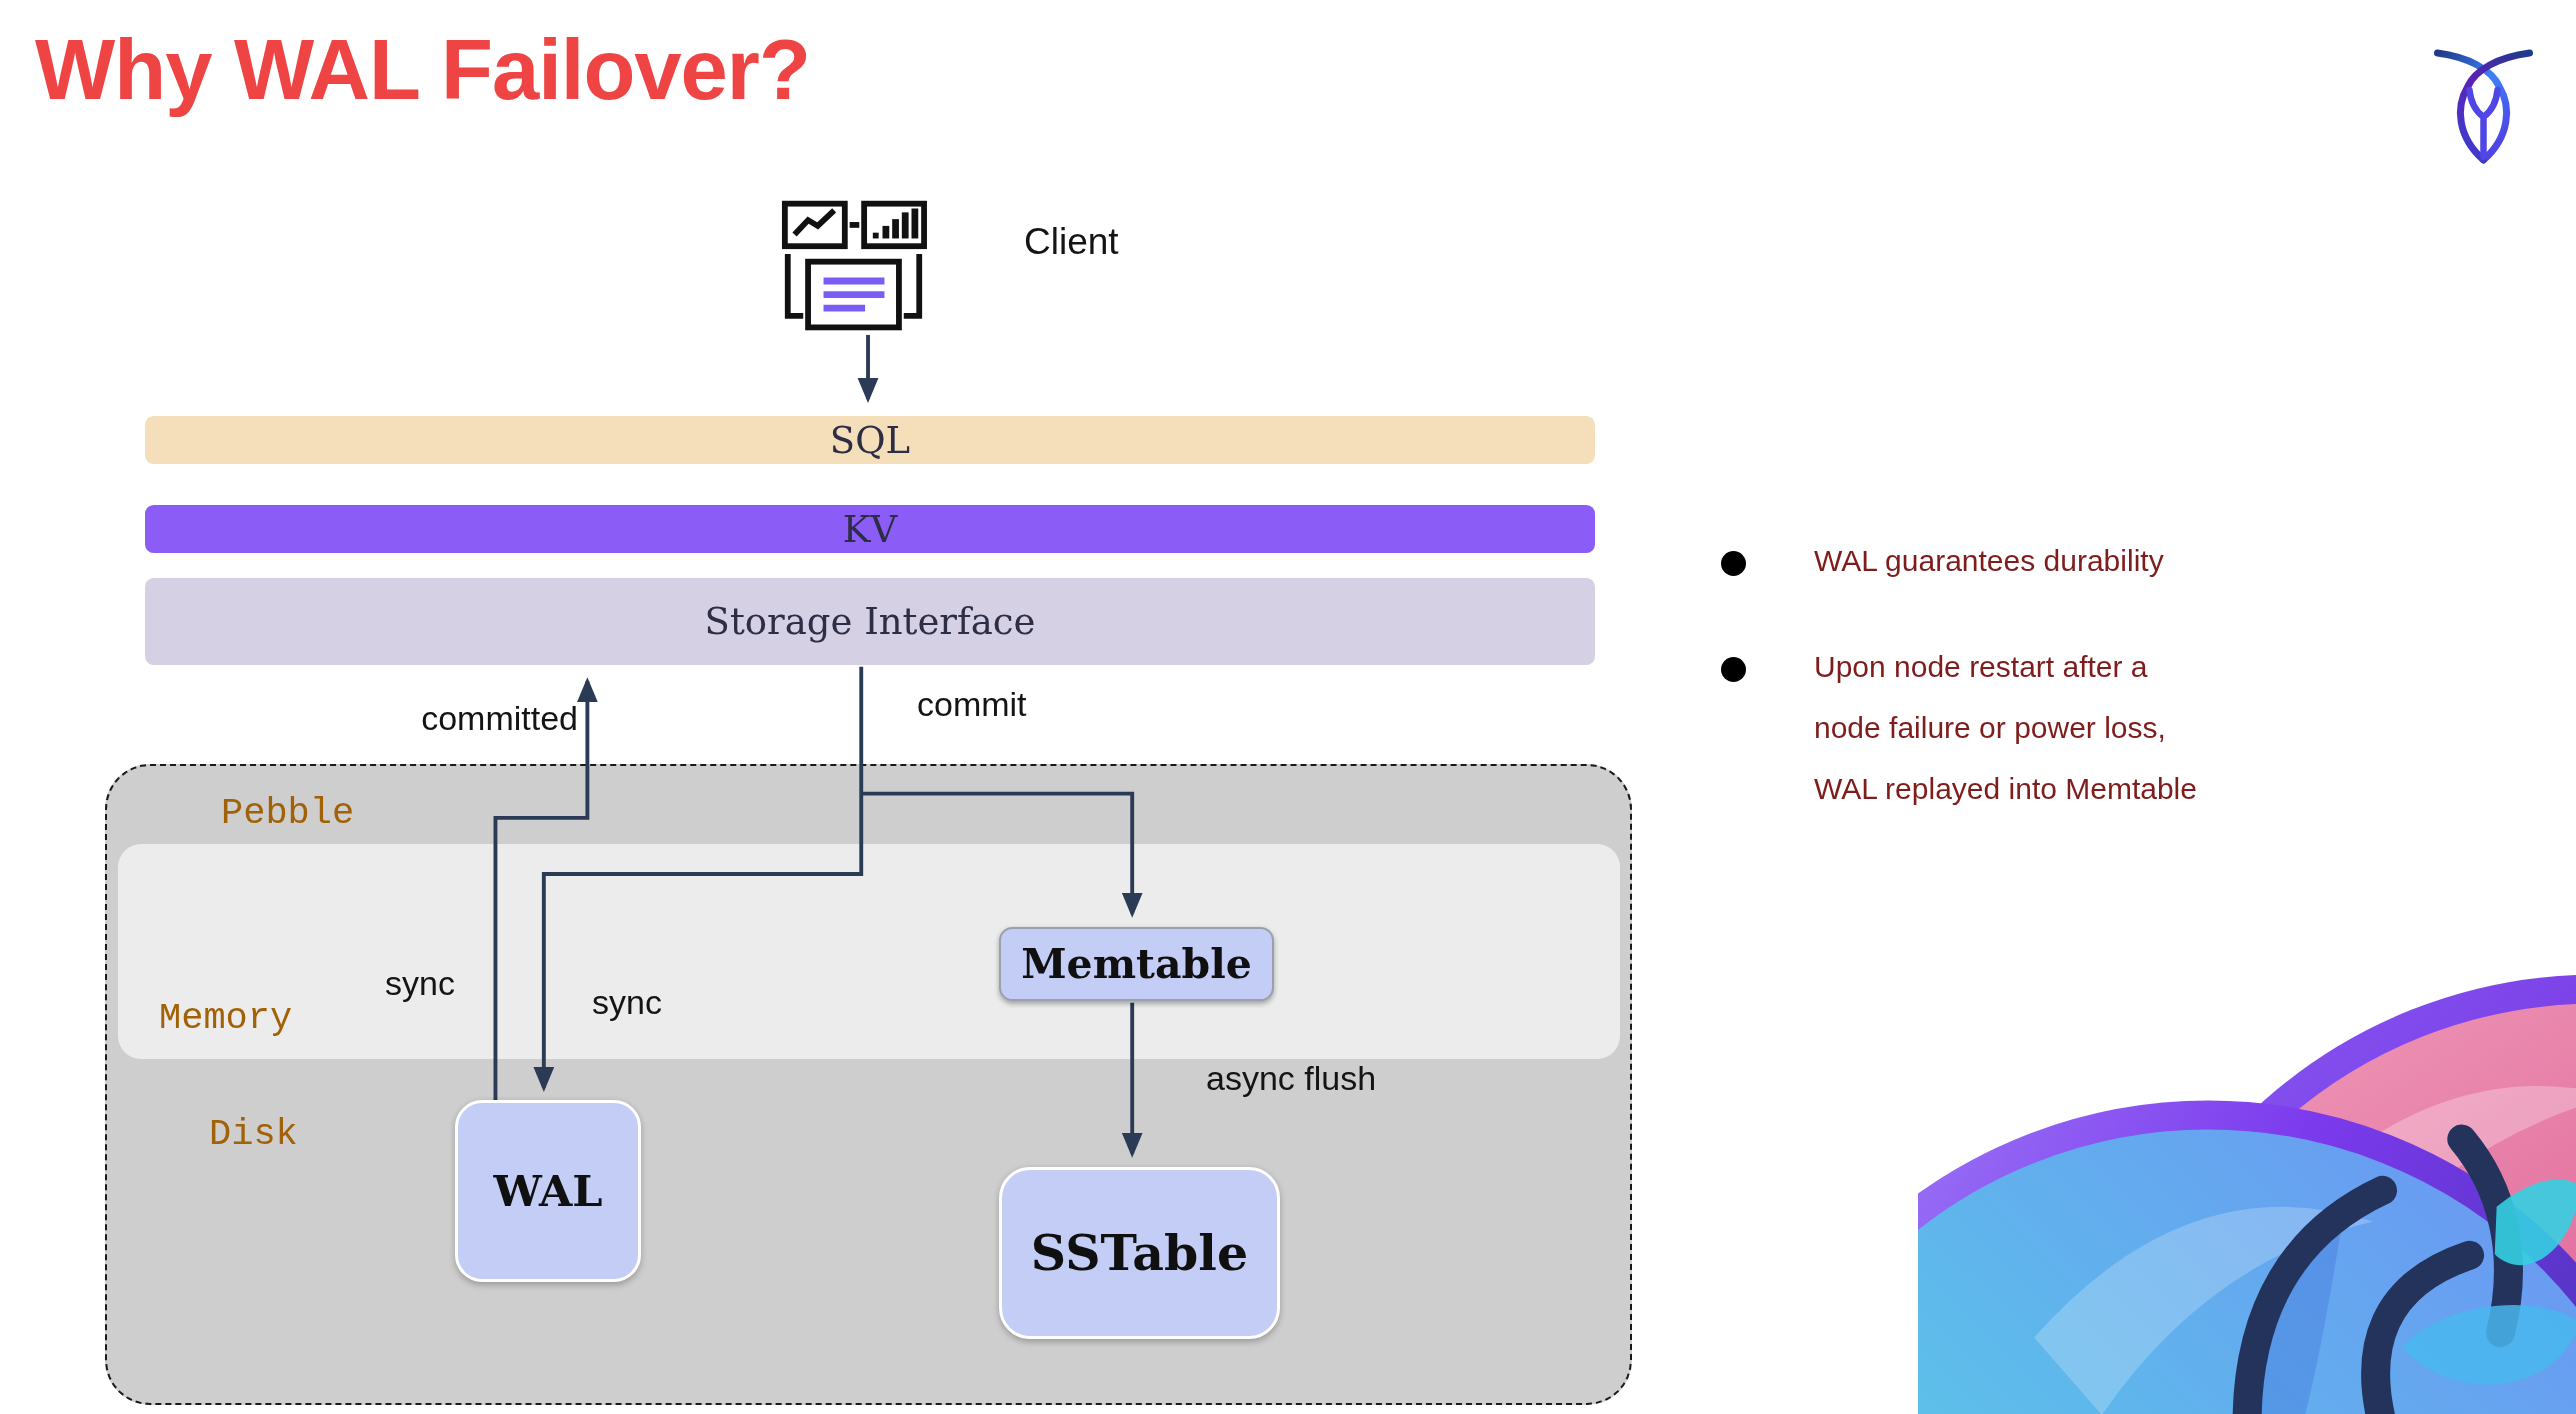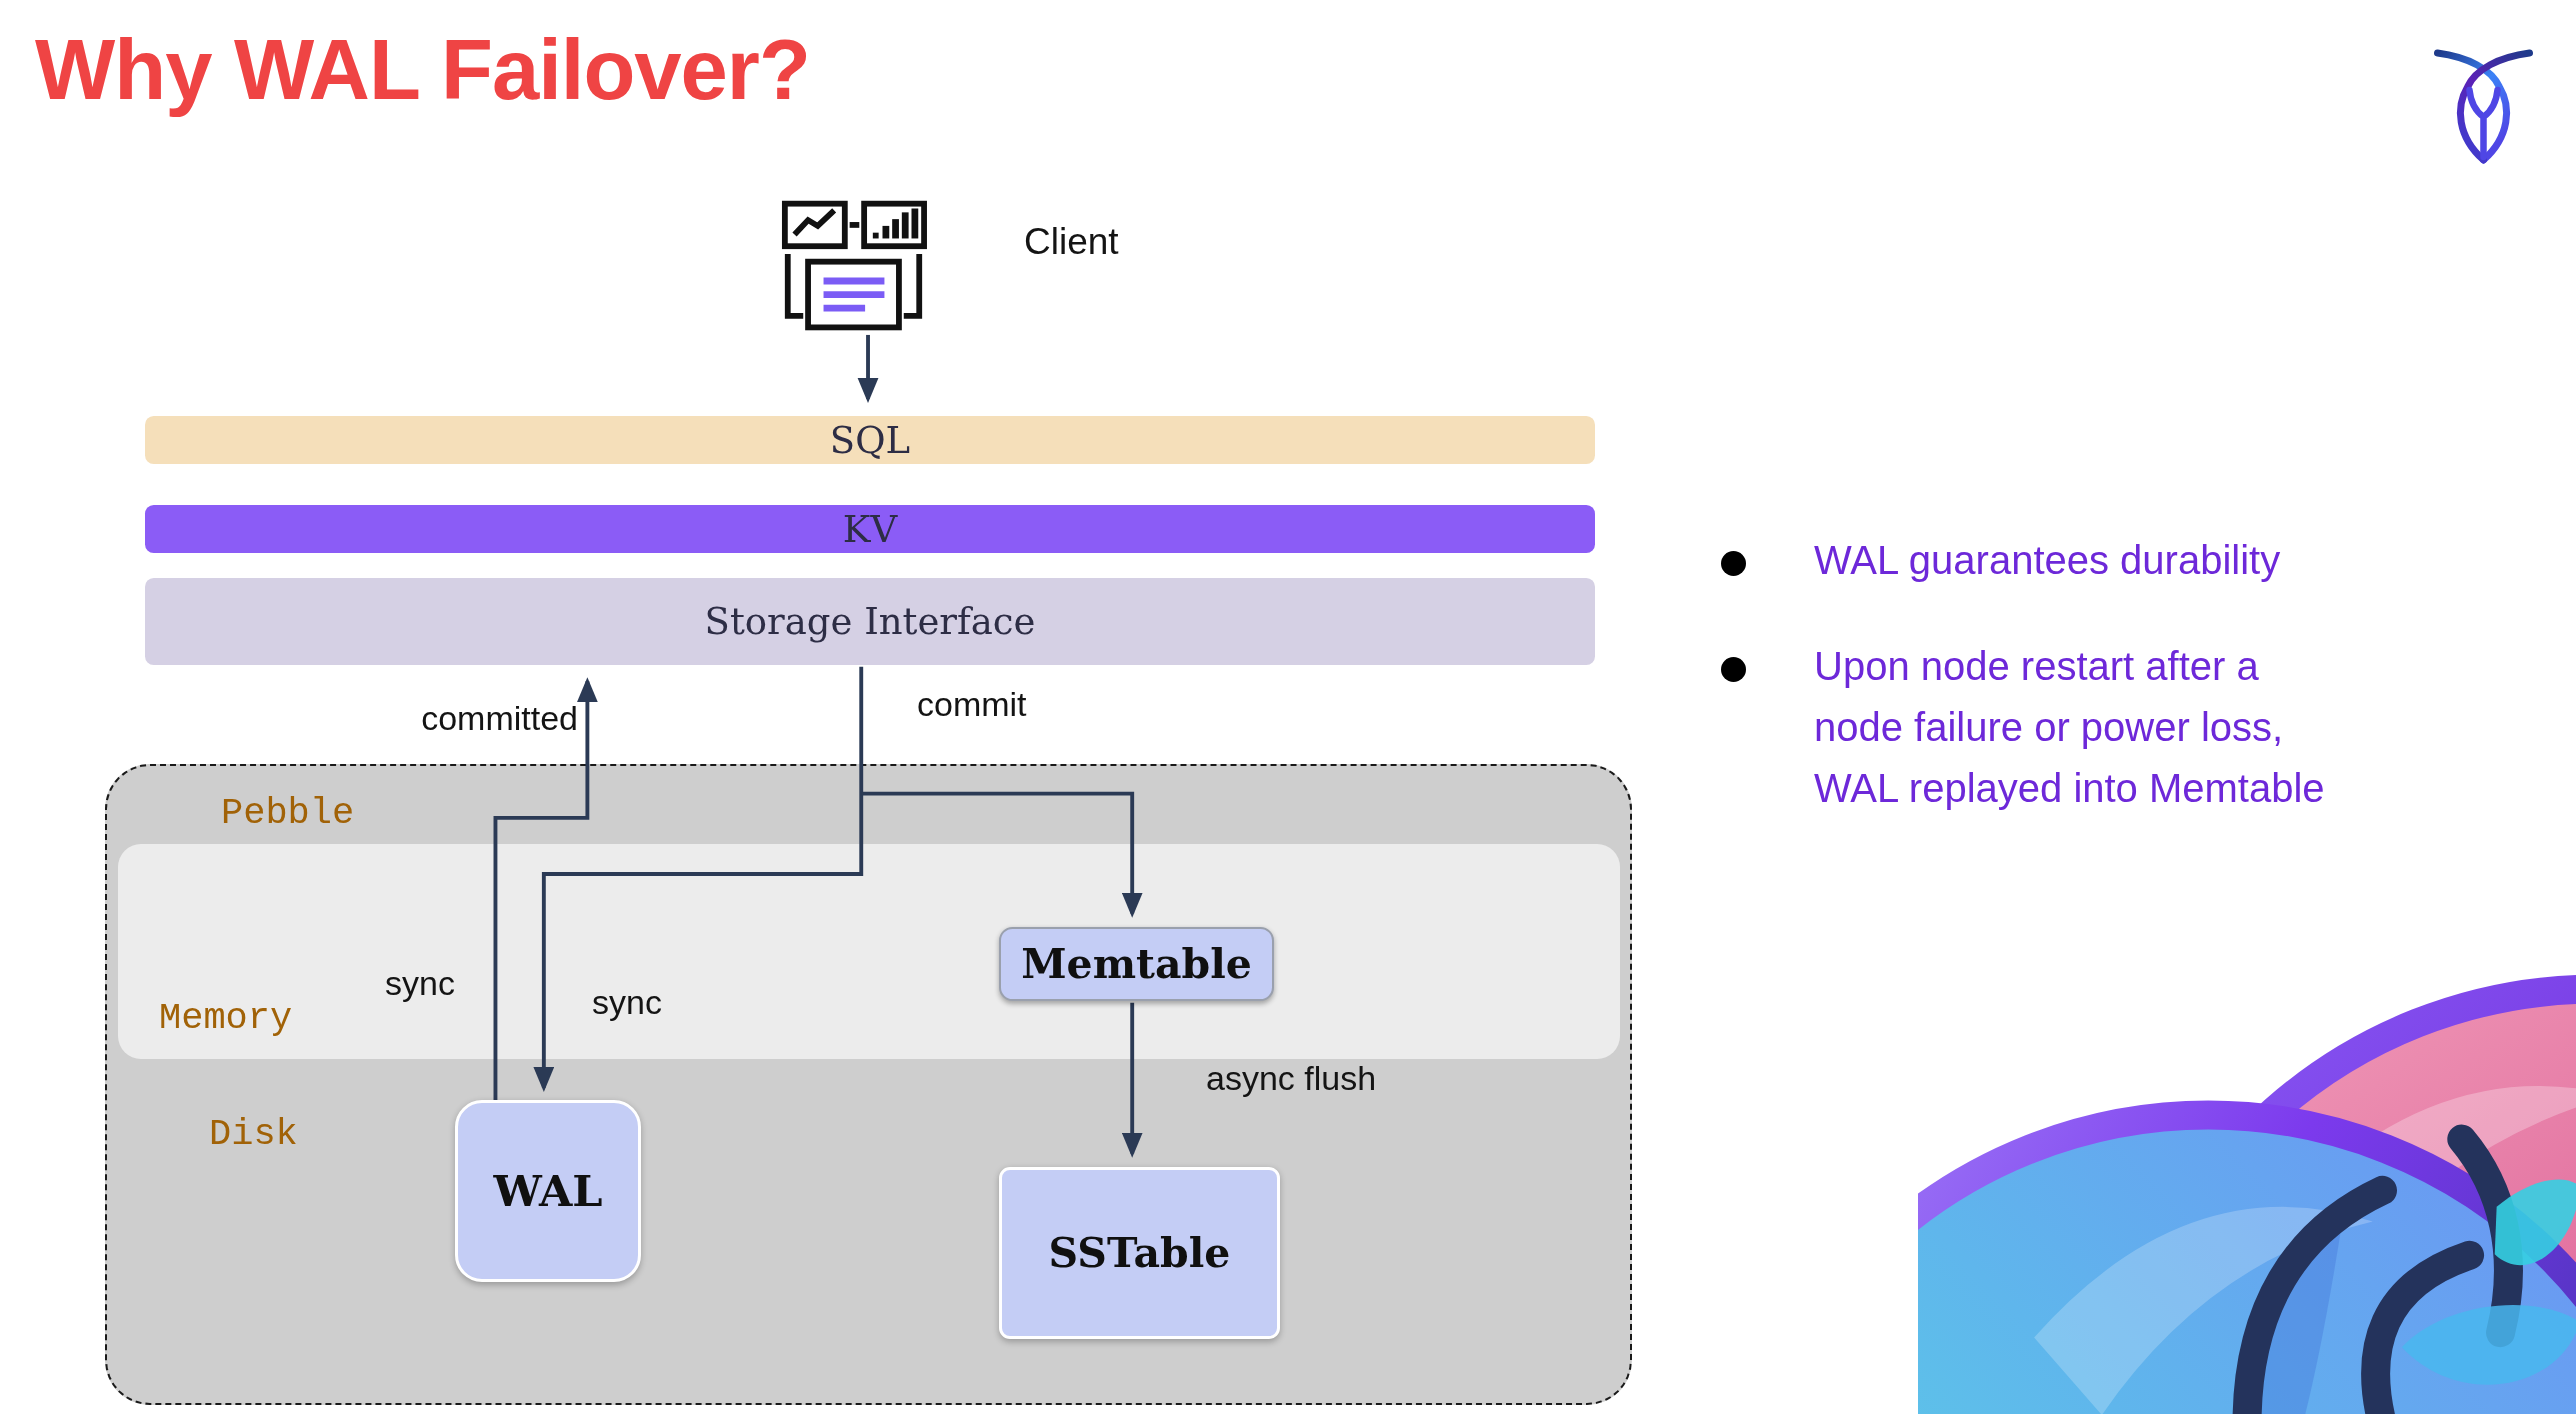--- a/index.html
+++ b/index.html
@@ -43,33 +43,33 @@
     left:455px;top:1100px;width:186px;height:182px;border-radius:27px;
     background:#c4cdf5;border:3.9px solid #ffffff;font-size:43px;
     box-shadow:0 2.9px 6.8px rgba(0,0,0,0.25);box-sizing:border-box;
   }
   .node-memtable{
     left:999px;top:927px;width:275px;height:74px;border-radius:13.5px;
     background:#c4cdf5;border:2.9px solid #9aa0ad;font-size:41px;
     box-shadow:0 2.9px 4.8px rgba(0,0,0,0.3);box-sizing:border-box;
   }
   .node-sstable{
-    left:999px;top:1167px;width:281px;height:172px;border-radius:11px;
-    background:#c4cdf5;border:3.9px solid #ffffff;font-size:41px;
+    left:999px;top:1167px;width:281px;height:172px;border-radius:31px;
+    background:#c4cdf5;border:3.9px solid #ffffff;font-size:49px;
     box-shadow:0 2.9px 6.8px rgba(0,0,0,0.25);box-sizing:border-box;
   }
   
   .bullets{left:1721px;top:530px;width:774px;}
   .bullet-item{display:flex;align-items:flex-start;margin-bottom:45px;}
   .bullet-dot{
     width:25px;height:25px;border-radius:50%;background:#000;
     margin:21px 68px 0 0;flex:0 0 auto;
   }
   .bullet-text{
-    font-size:40px;line-height:61px;color:#6d28d9;white-space:pre-line;
+    font-size:30px;line-height:61px;color:#7f1d1d;white-space:pre-line;
   }
   svg{display:block;}
 </style>
 </head>
 <body>
 
 <div class="slide">
 
   <div class="abs title">Why WAL Failover?</div>
 

